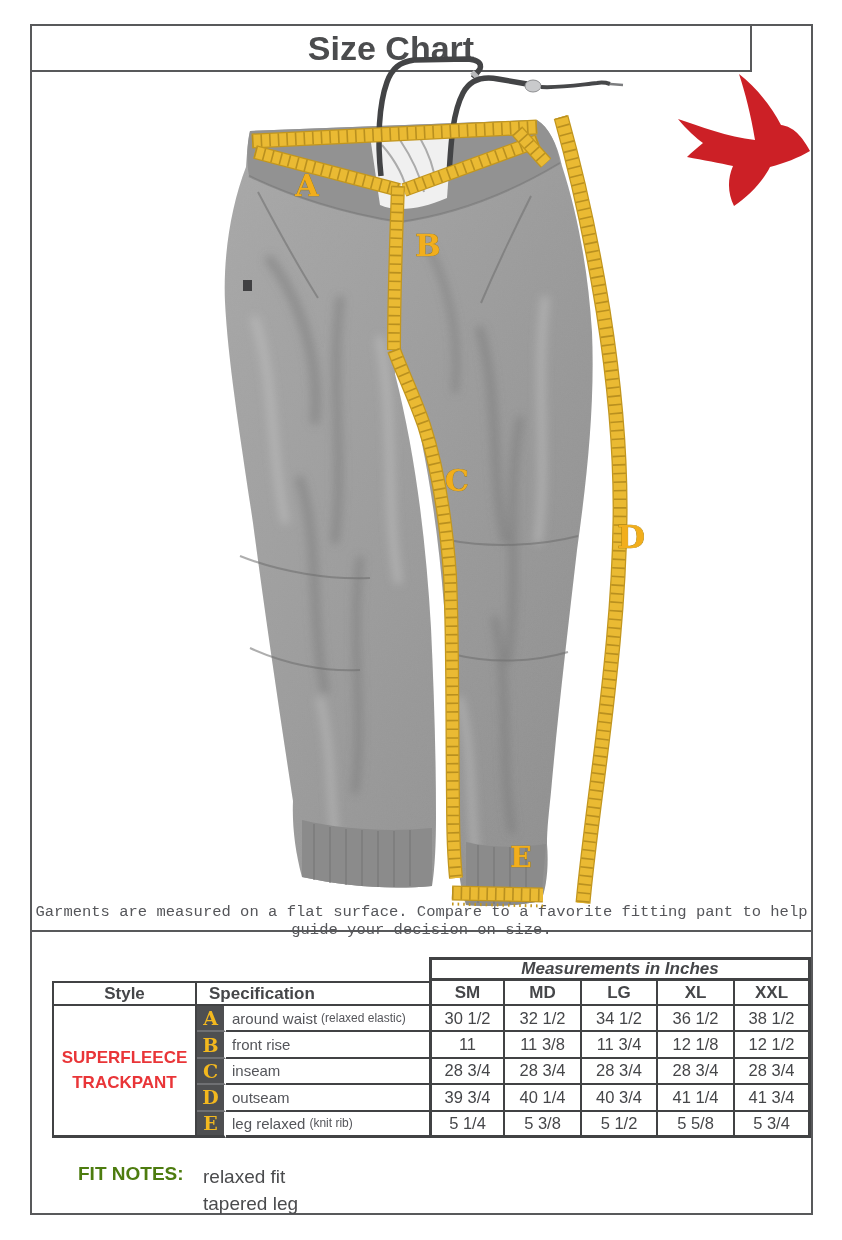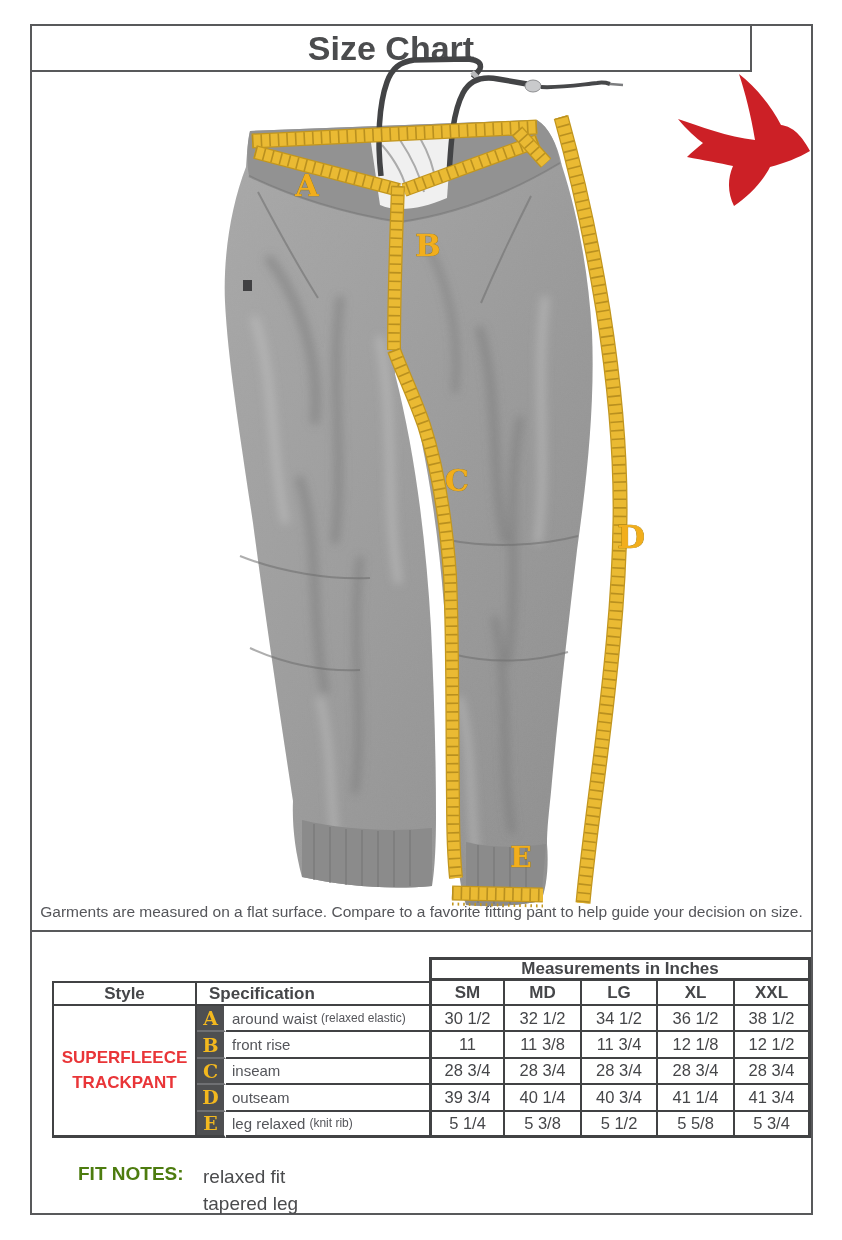--- a/index.html
+++ b/index.html
@@ -9,34 +9,34 @@
   }
   
   .page-border{position:absolute;left:30px;top:24px;width:783px;height:1191px;
     border:2px solid #58595b;box-sizing:border-box;background:#fff;}
   .title-bar{position:absolute;left:30px;top:24px;width:722px;height:48px;
     border:2px solid #58595b;box-sizing:border-box;display:flex;align-items:center;justify-content:center;}
   .page-title{font-size:34px;font-weight:bold;color:#4b4c4e;letter-spacing:0px;}
   .section-divider{position:absolute;left:30px;top:930px;width:783px;height:0;
     border-top:2px solid #58595b;}
   .flat-note{position:absolute;left:30px;top:903px;width:783px;text-align:center;
-    font-size:15.5px;color:#55565a;}
+    font-size:15.5px;color:#55565a;font-family:Liberation Mono, monospace;}
   
   .figure-svg{position:absolute;left:0;top:0;width:842px;height:932px;pointer-events:none;z-index:3;}
   .tape-label{font-family:"DejaVu Serif", serif;font-weight:bold;fill:#f2ae1c;
     stroke:#a07c0a;stroke-width:.7;paint-order:stroke;text-anchor:middle;}
   
   .size-table{position:absolute;left:52px;top:957px;display:grid;z-index:2;
     grid-template-columns:145px 29px 203px 76px 77px 76px 77px 76px;
     grid-template-rows:24px 25px 26.4px 26.4px 26.4px 26.4px 26.4px;}
   .size-table div{box-sizing:border-box;}
   .cell{display:flex;align-items:center;justify-content:center;background:#fff;}
   .spacer{grid-column:1 / span 3;grid-row:1;}
   .measure-box{grid-column:4 / span 5;grid-row:1;border:3px solid #414244;
-    font-weight:bold;font-size:17px;color:#454649;}
+    font-weight:bold;font-size:17px;color:#454649;font-style:italic;}
   .hdr{font-weight:bold;font-size:17px;color:#454649;border-bottom:2px solid #414244;}
   .hdr-style{grid-column:1;grid-row:2;border-left:2px solid #414244;border-top:2px solid #414244;border-right:2px solid #414244;}
   .hdr-spec{grid-column:2 / span 2;grid-row:2;border-top:2px solid #414244;justify-content:flex-start;padding-left:12px;}
   .col-sm{border-left:3px solid #414244;border-right:2px solid #414244;}
   .col-mid{border-right:2px solid #414244;}
   .col-last{border-right:3px solid #414244;}
   .style-cell{grid-column:1;grid-row:3 / span 5;border-left:2px solid #414244;
     border-right:2px solid #414244;border-bottom:3px solid #414244;
     flex-direction:column;line-height:25px;font-weight:bold;font-size:17px;color:#e93538;text-align:center;}
   .letter-cell{background:#4e4f51;border-right:2px solid #ffffff;border-bottom:2px solid #6f7073;

